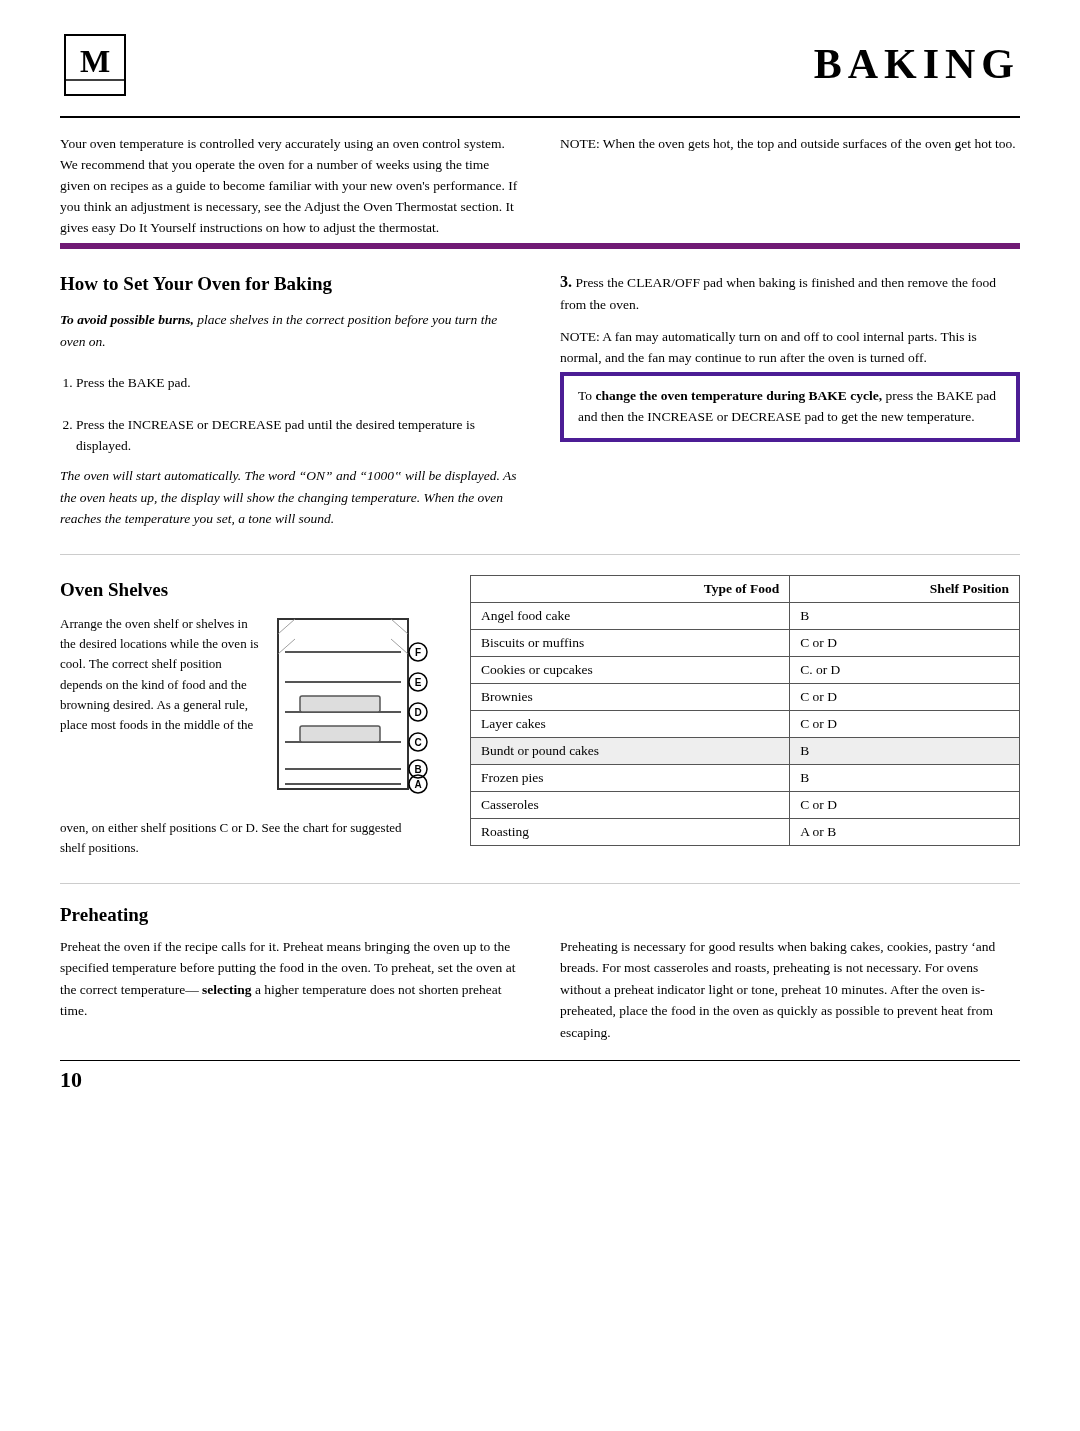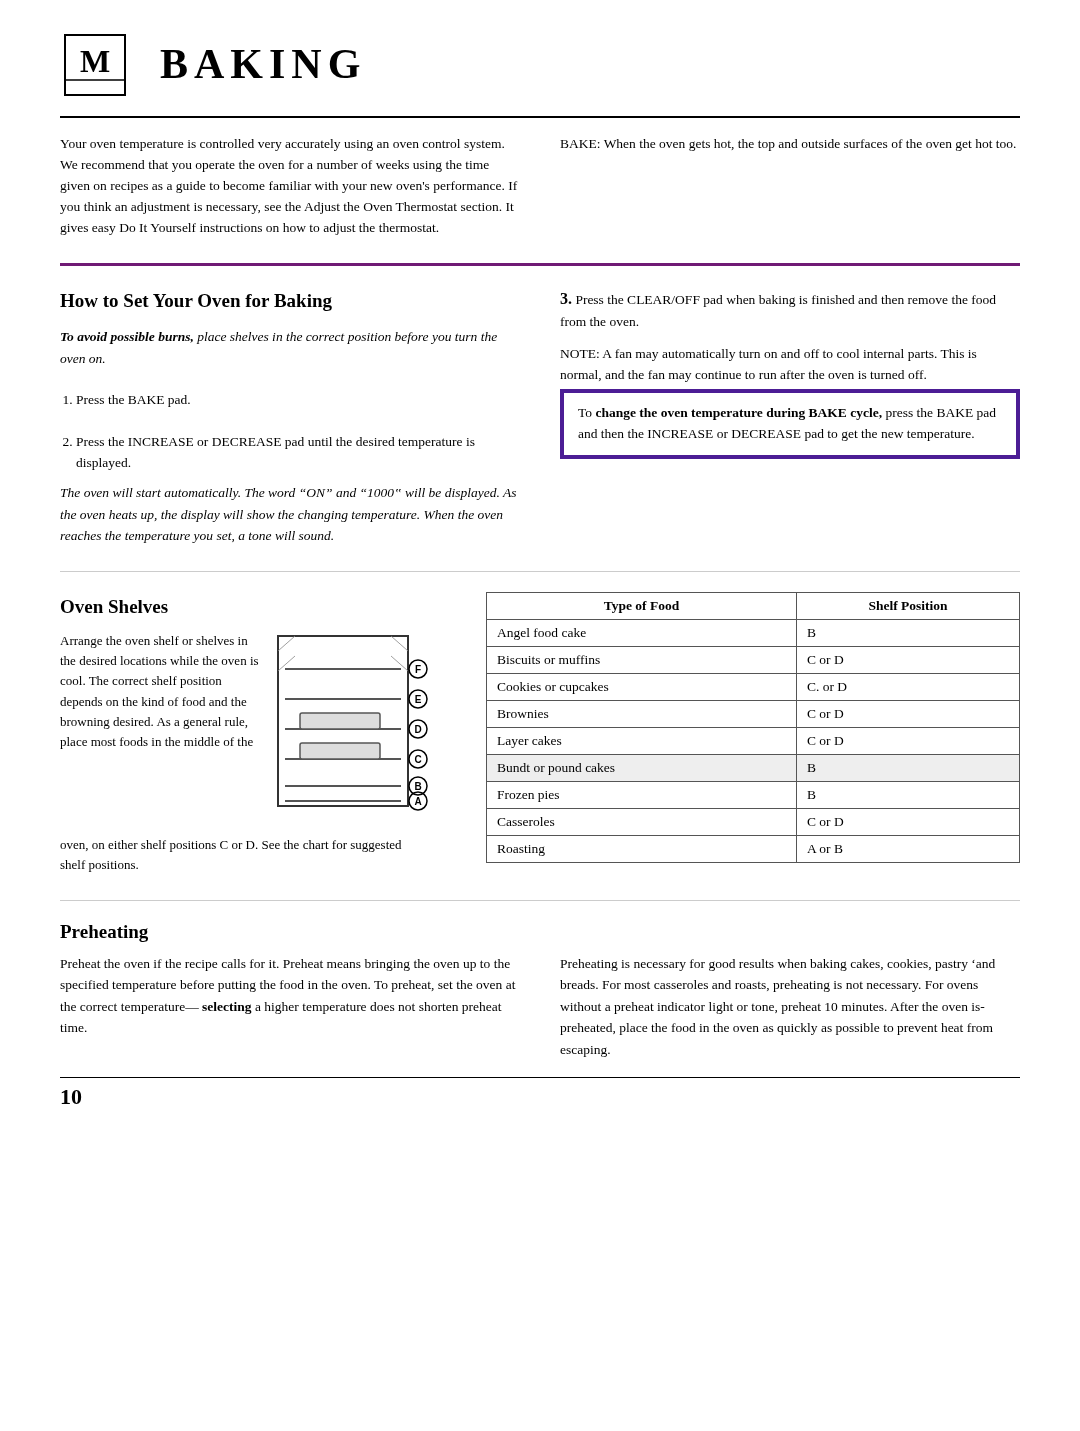--- a/index.html
+++ b/index.html
@@ -31,32 +31,32 @@
     .logo {
       width: 70px;
       height: 70px;
       margin-right: 30px;
       flex-shrink: 0;
     }
     .page-title {
       font-size: 42px;
       font-weight: bold;
       letter-spacing: 6px;
-      text-align: left;
+      text-align: right;
       flex: 1;
       margin-top: 10px;
     }
 
     
     .intro-section {
       display: flex;
       gap: 40px;
       margin-bottom: 20px;
-      padding-bottom: 24px;
-      border-bottom: 3px solid #701a75;
+      padding-bottom: 4px;
+      border-bottom: 6px solid #701a75;
     }
     .intro-left { flex: 1; font-size: 13.5px; line-height: 1.55; }
     .intro-right { flex: 1; font-size: 13.5px; line-height: 1.55; }
 
     
     .section-title {
       font-size: 19px;
       font-weight: bold;
       margin-bottom: 10px;
     }
@@ -85,21 +85,21 @@
     }
 
     .step-num {
       font-size: 16px;
       font-weight: bold;
     }
 
     
     .shelves-section {
       display: flex;
-      gap: 56px;
+      gap: 40px;
       margin-bottom: 20px;
       padding-bottom: 16px;
       border-bottom: 1px solid #ccc;
     }
     .shelves-left { flex: 0 0 auto; width: 370px; font-size: 13px; line-height: 1.55; }
     .shelves-right { flex: 1; }
 
     .shelves-text-img {
       display: flex;
       gap: 10px;
@@ -114,21 +114,21 @@
 
     
     .food-table {
       width: 100%;
       border-collapse: collapse;
       font-size: 13.5px;
     }
     .food-table th {
       background: #fff;
       font-weight: bold;
-      text-align: center;
+      text-align: right;
       padding: 5px 10px;
       border: 1px solid #555;
     }
     .food-table td {
       padding: 5px 10px;
       border: 1px solid #555;
     }
     .food-table tr:nth-child(odd) { background: #fff; }
     .food-table .highlighted {
       background: #eee;
@@ -167,21 +167,21 @@
       <line x1="5" y1="50" x2="65" y2="50" stroke="#000" stroke-width="1.5"></line>
     </svg>
     <div class="page-title">BAKING</div>
   </div>
 
   <div class="intro-section">
     <div class="intro-left">
       <p>Your oven temperature is controlled very accurately using an oven control system. We recommend that you operate the oven for a number of weeks using the time given on recipes as a guide to become familiar with your new oven's performance. If you think an adjustment is necessary, see the Adjust the Oven Thermostat section. It gives easy Do It Yourself instructions on how to adjust the thermostat.</p>
     </div>
     <div class="intro-right">
-      <p>BAKE: When the oven gets hot, the top and outside surfaces of the oven get hot too.</p>
+      <p>NOTE: When the oven gets hot, the top and outside surfaces of the oven get hot too.</p>
     </div>
   </div>
 
   <div class="howto-section">
     <div class="howto-left">
       <div class="section-title">How to Set Your Oven for Baking</div>
       <p>
         <span class="bold">To avoid possible burns,</span><span> place shelves in the correct position before you turn the oven on.</span>
       </p>
       <ol>

